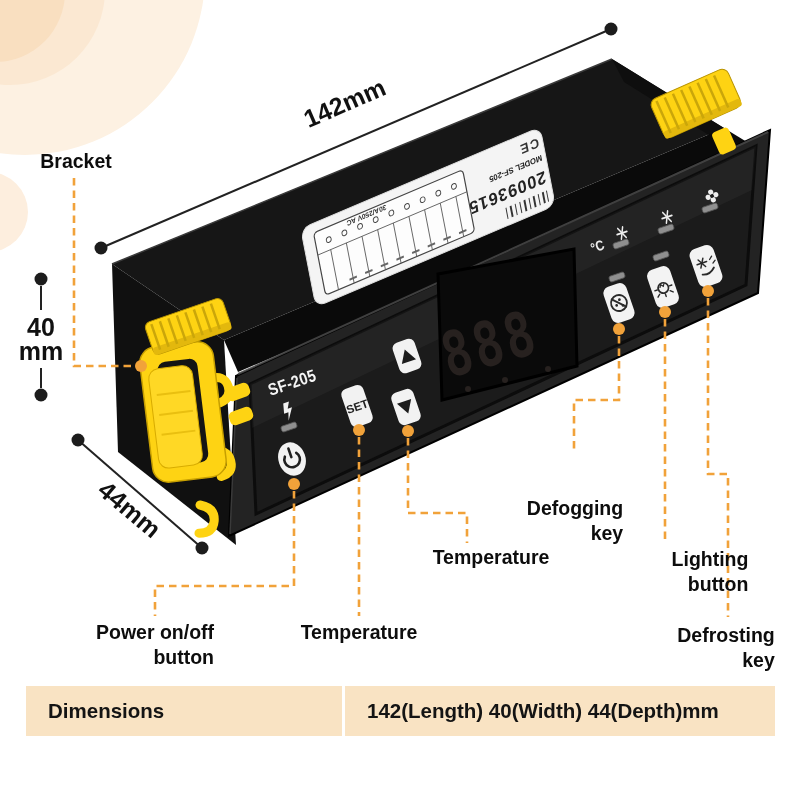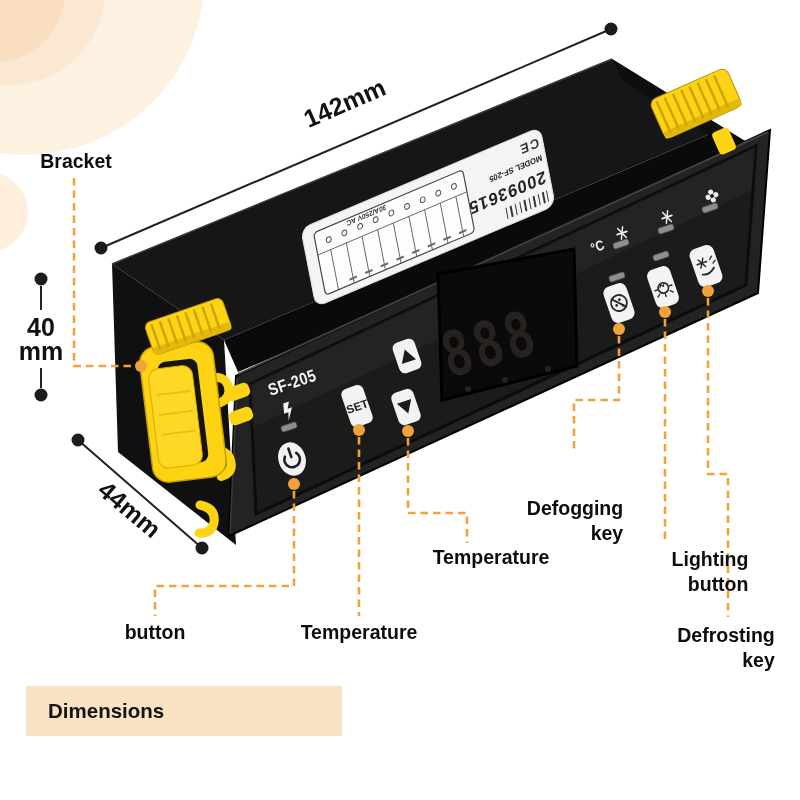--- a/index.html
+++ b/index.html
@@ -333,20 +333,21 @@
     <circle cx="408" cy="431" r="6"></circle>
     <circle cx="619" cy="329" r="6"></circle>
     <circle cx="665" cy="312" r="6"></circle>
     <circle cx="708" cy="291" r="6"></circle>
   </g>
 </svg>
 
 <div class="callout-label" style="left:76px;top:149px;">Bracket</div>
 
 <div class="callout-label" style="left:155px;top:620px;">
+  <div>Power on/off</div>
   <div>button</div>
 </div>
 
 <div class="callout-label" style="left:359px;top:620px;">
   <div>Temperature</div>
 </div>
 
 <div class="callout-label" style="left:491px;top:545px;">
   <div>Temperature</div>
 </div>
@@ -362,14 +363,15 @@
 </div>
 
 <div class="callout-label" style="left:726px;top:623px;">
   <div>Defrosting</div>
   <div>key</div>
 </div>
 
 <div id="spec-table">
   <div class="spec-row">
     <div class="spec-cell label">Dimensions</div>
+    <div class="spec-cell value">142(Length) 40(Width) 44(Depth)mm</div>
   </div>
 </div>
 
 </body></html>

